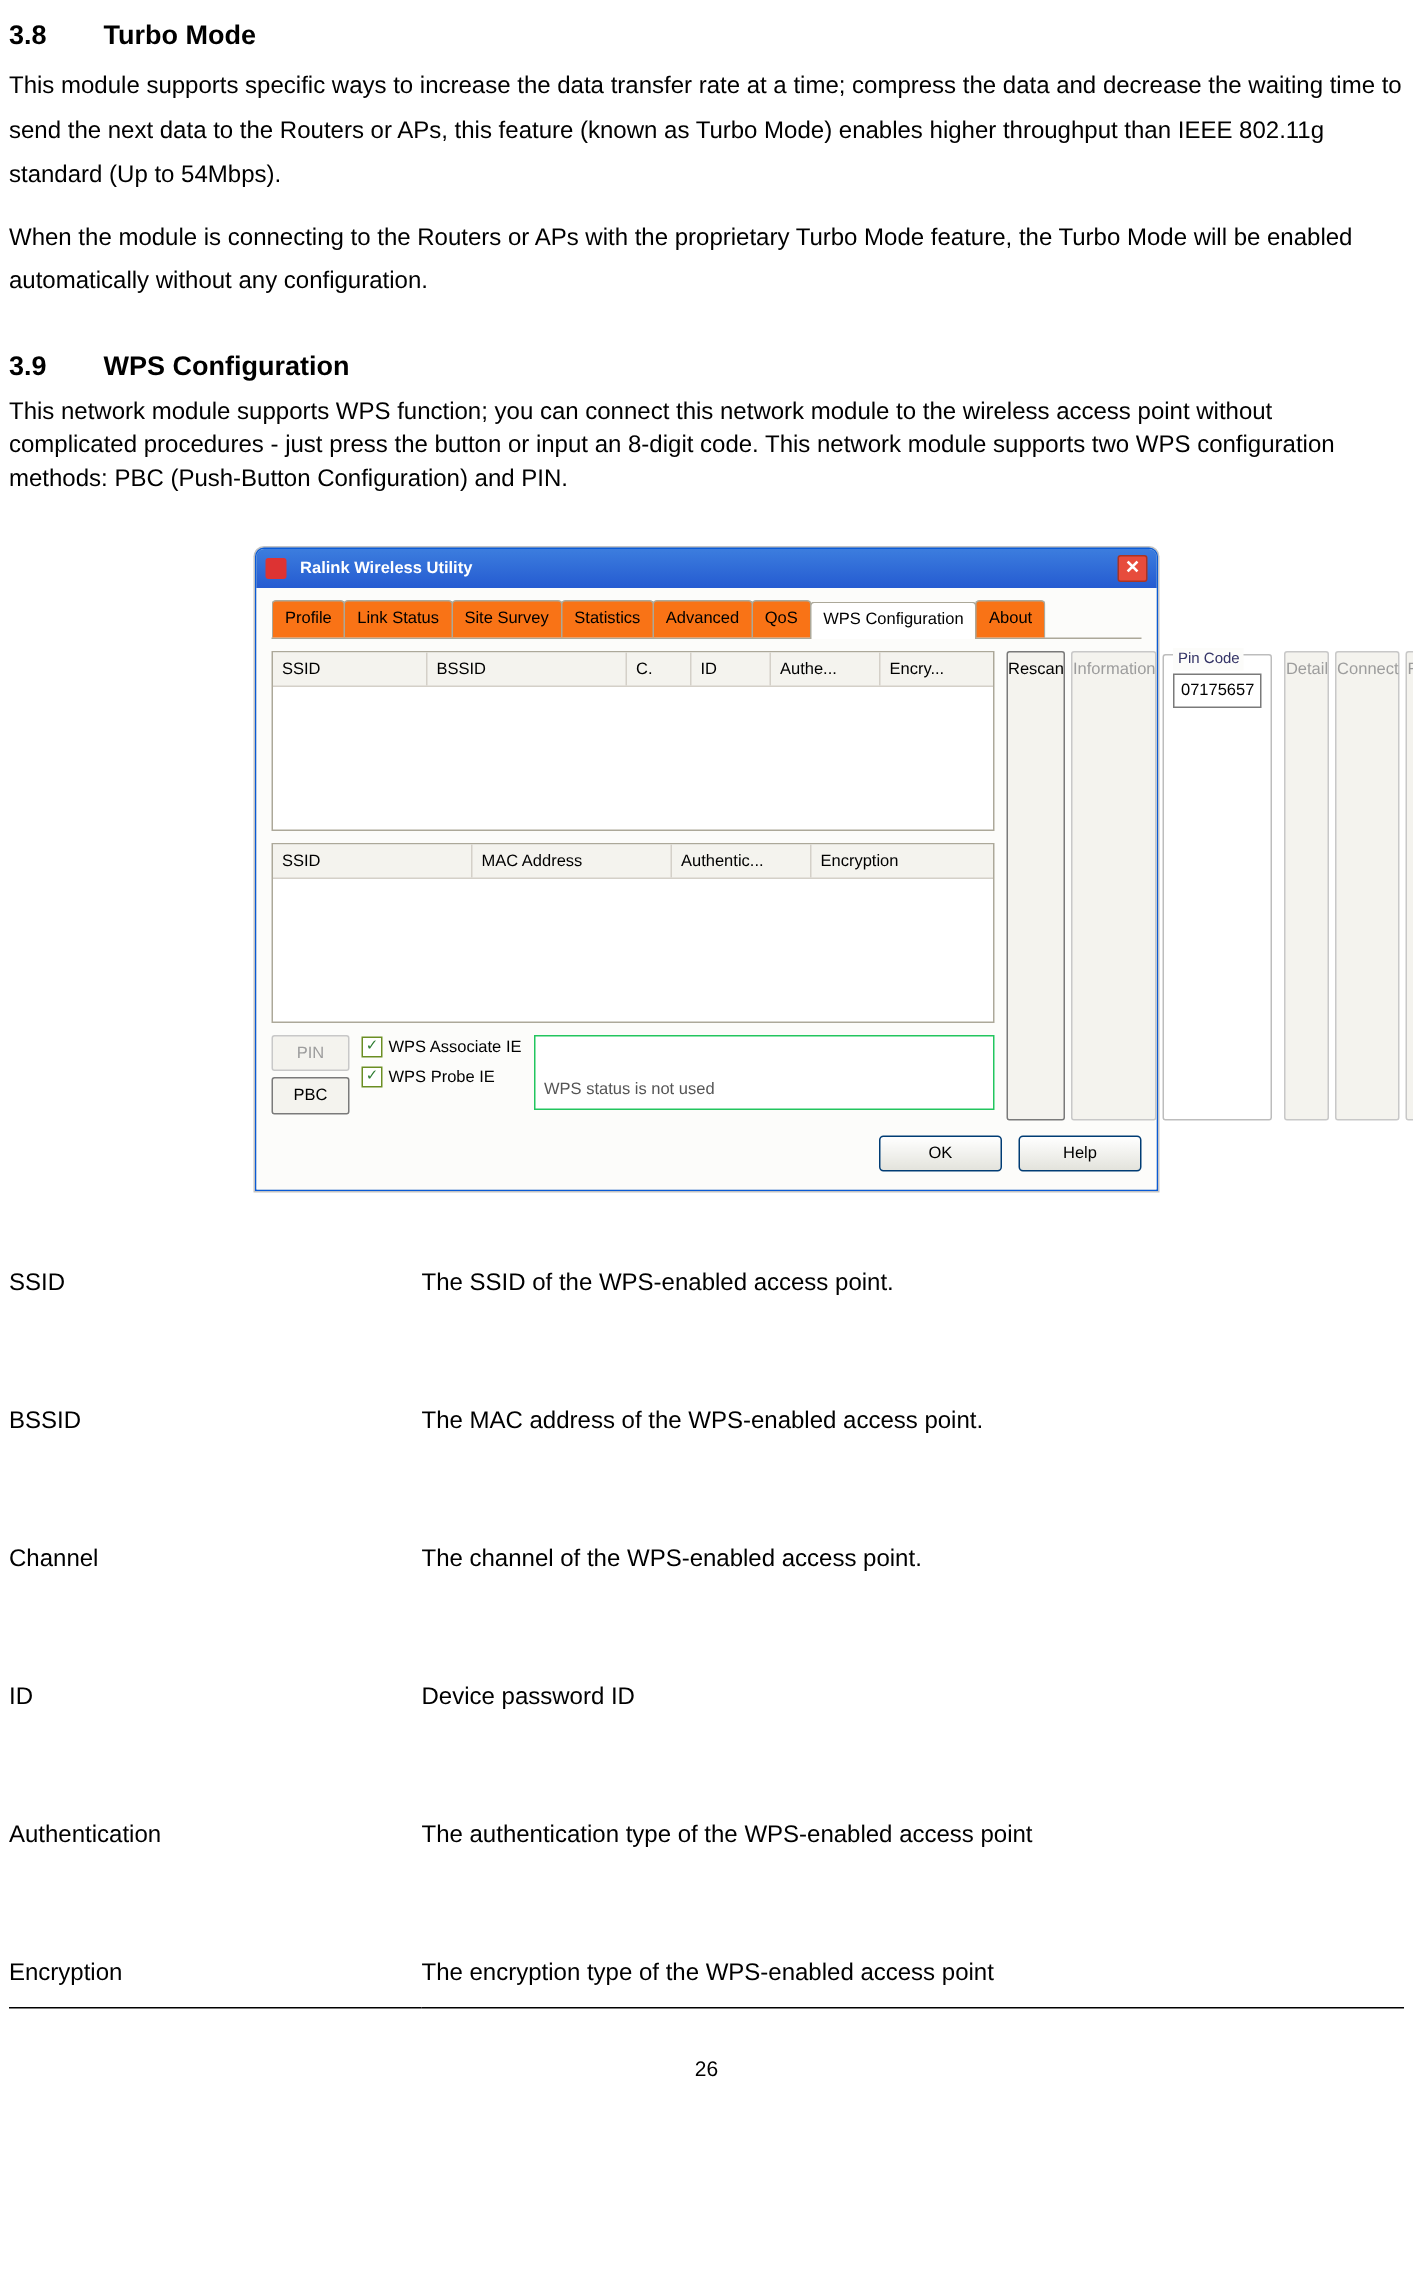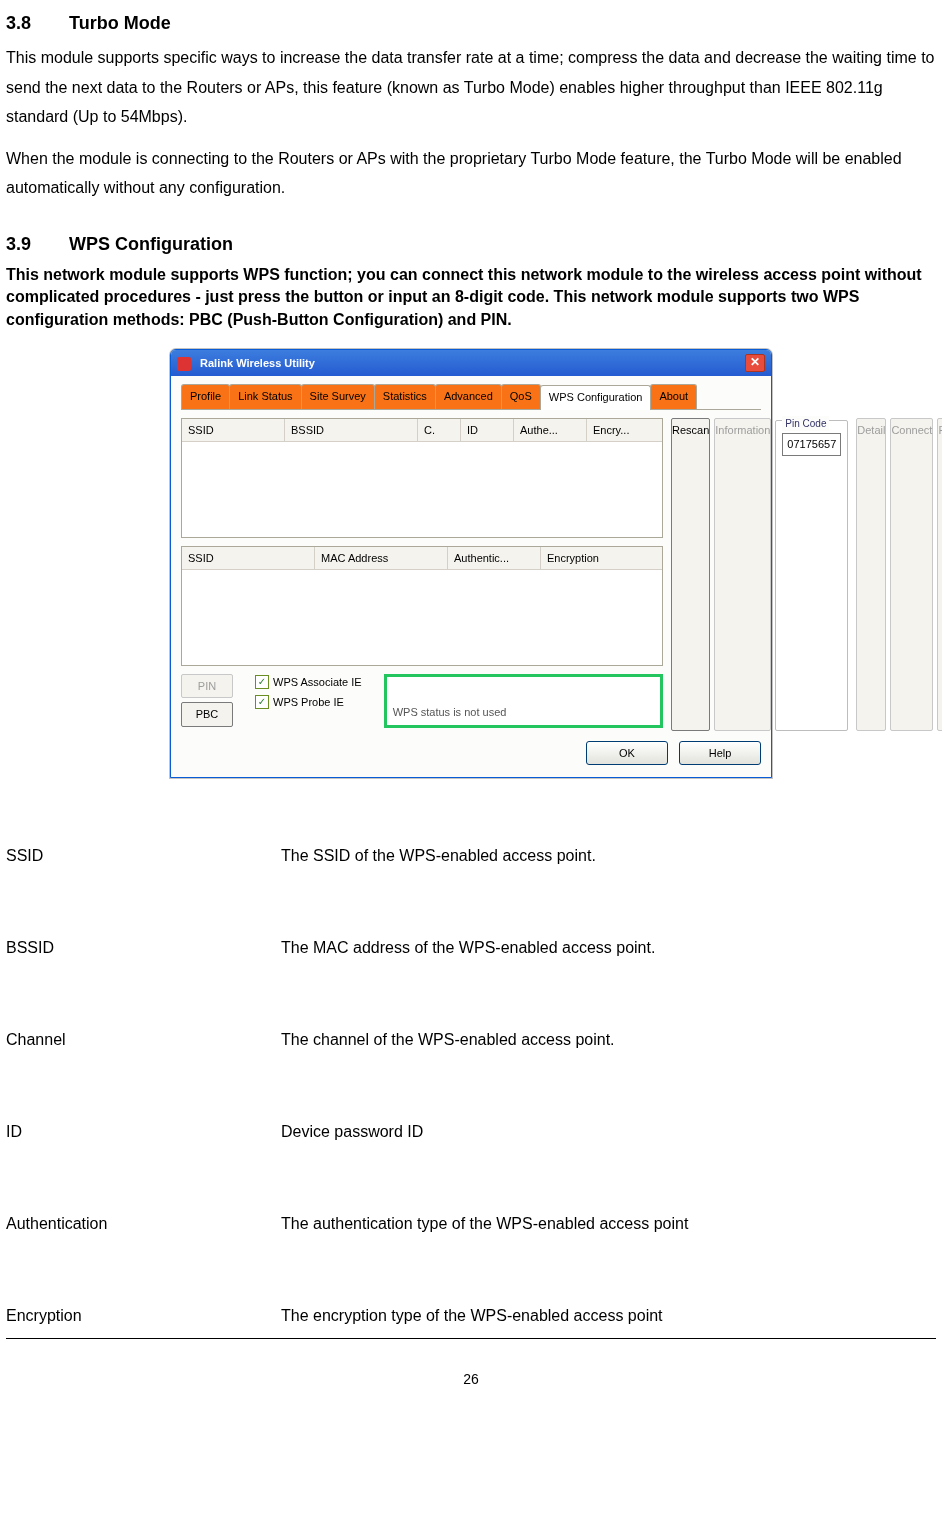--- a/index.html
+++ b/index.html
@@ -11,24 +11,24 @@
     color: #000;
     line-height: 1.5;
   }
   h2 {
     font-size: 18px;
     font-weight: bold;
     margin: 4px 0 6px 0;
   }
   h2 .hnum { display: inline-block; width: 58px; }
   p { margin: 0 0 12px 0; line-height: 1.85; }
-  p.tight { line-height: 1.4; margin-bottom: 18px; font-weight: bold; }
+  p.tight { line-height: 1.4; margin-bottom: 34px; }
 
   
-  .shot-wrap { text-align: center; margin: 8px 0 56px 0; }
+  .shot-wrap { text-align: center; margin: 8px 0 40px 0; }
   .win {
     display: inline-block;
     width: 600px;
     border: 1px solid #0a5bd6;
     border-radius: 6px 6px 0 0;
     background: #ece9d8;
     text-align: left;
     box-shadow: 0 0 0 1px #c3c3c3;
     font-family: Tahoma, sans-serif;
     font-size: 11px;
@@ -91,35 +91,35 @@
   .fset {
     border: 1px solid #bdbdbd; padding: 4px 6px 6px 6px; margin-top: 2px;
     border-radius: 2px;
   }
   .fset-title { font-size: 10px; color: #336; position: relative; top: -10px; background: #fcfcfa; display: inline-block; padding: 0 3px; }
   .pincode {
     border: 1px solid #7a7a7a; background: #fff;
     padding: 2px 4px; font-size: 11px; text-align: left;
     margin-top: -8px;
   }
-  .bottomrow { display: flex; gap: 22px; margin-top: 8px; align-items: flex-start; }
+  .bottomrow { display: flex; gap: 8px; margin-top: 8px; align-items: flex-start; }
   .pbtn {
     width: 50px; border: 1px solid #7a7a7a; background: #f4f3ee;
     text-align: center; font-size: 11px; padding: 3px 0; border-radius: 2px;
     margin-bottom: 4px; cursor: default;
   }
   .pbtn.disabled { color: #9d9d9d; border-color: #c8c8c8; }
   .chkrow { display: flex; align-items: center; gap: 4px; font-size: 11px; margin-bottom: 4px; }
   .chk {
     width: 12px; height: 12px; border: 1px solid #6b8e23; background: #fff;
     display: inline-flex; align-items: center; justify-content: center;
     color: #2e7d32; font-size: 10px; line-height: 10px;
   }
   .statusbox {
-    flex: 1; border: 3px solid #22c55e; background: #fff;
+    flex: 1; border: 1px solid #22c55e; background: #fff;
     height: 40px; padding: 4px 6px; font-size: 11px; color: #555;
     display: flex; align-items: flex-end;
   }
   .dlg-btns { text-align: right; margin-top: 10px; }
   .dlg-btns .xp {
     display: inline-block; width: 80px; border: 1px solid #003c74;
     background: linear-gradient(#fff, #e3e3dc);
     padding: 3px 0; text-align: center; font-size: 11px;
     border-radius: 3px; margin-left: 8px; cursor: default;
   }

